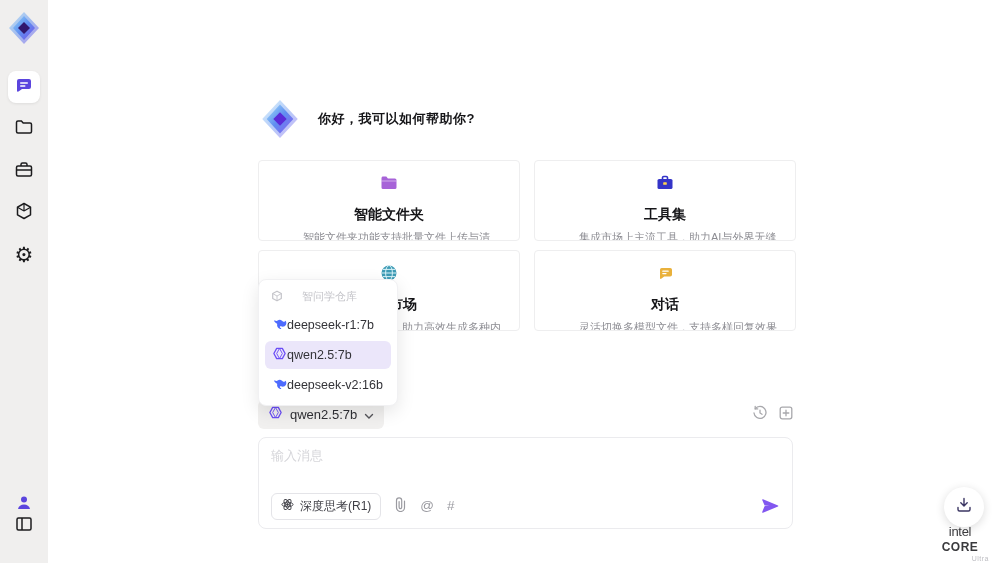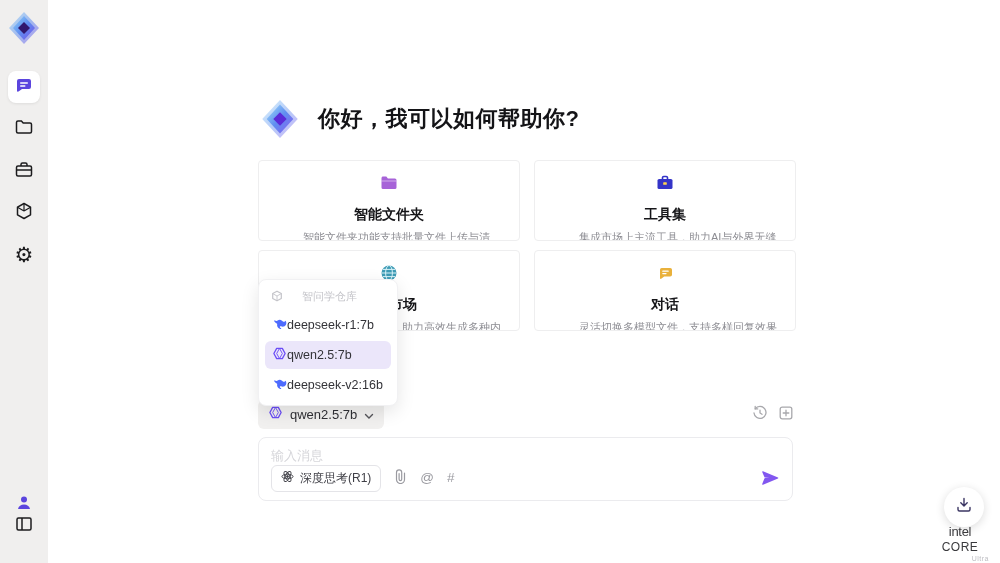--- a/index.html
+++ b/index.html
@@ -14,21 +14,21 @@
               display:flex; align-items:center; justify-content:center; cursor:pointer; }
   .nav-item.selected { background:#ffffff; box-shadow:0 1px 3px rgba(0,0,0,.08); }
   .nav-chat { top:71px; } .nav-folder { top:113px; } .nav-brief { top:156px; }
   .nav-cube { top:197px; } .nav-gear { top:238px; }
   .nav-user { top:489px; } .nav-panel { top:510px; }
   .gear-glyph { font-size:21px; color:#1c1c1e; line-height:1; }
 
   
   .greeting { position:absolute; left:260px; top:99px; display:flex; align-items:center; gap:18px; }
   .greet-logo { width:40px; height:40px; }
-  .greet-text { font-size:22px; font-weight:bold; color:#141417; letter-spacing:.5px; }
+  .greet-text { font-size:13px; font-weight:bold; color:#141417; letter-spacing:.5px; }
 
   
   .cards { position:absolute; left:258px; top:160px; width:538px;
            display:grid; grid-template-columns:262px 262px; grid-column-gap:14px; grid-row-gap:9px; }
   .card { height:81px; background:#fff; border:1px solid #eeeeef; border-radius:4px;
           padding:13px 16px; cursor:pointer; overflow:hidden; }
   .card-head { display:flex; align-items:center; gap:10px;flex-direction:column; }
   .card-head svg { flex:0 0 auto; }
   .card-title { font-size:14px; font-weight:bold; color:#161619; }
   .card-desc { margin-left:28px; margin-top:5px; font-size:11px; line-height:1.55; color:#8d8d93; }
@@ -44,40 +44,40 @@
   .dd-item.selected { background:#ebe6fa; }
 
   
   .model-pill { position:absolute; left:258px; top:400px; display:inline-flex; align-items:center;
                 gap:7px; padding:5px 10px; background:#f1f0ef; border-radius:6px; cursor:pointer; }
   .model-pill .label { font-size:13px; color:#2f2f34; }
   .row-icons { position:absolute; left:752px; top:405px; display:flex; gap:10px; }
   .row-icons .ib { width:16px; height:16px; cursor:pointer; }
 
   
-  .composer { position:absolute; left:258px; top:437px; width:535px; height:64px;
+  .composer { position:absolute; left:258px; top:437px; width:535px; height:92px;
               border:1px solid #ebebee; border-radius:8px; background:#fff; }
   .composer textarea { position:absolute; left:12px; top:9px; width:500px; height:40px;
               border:none; outline:none; resize:none; font-family:inherit; font-size:13px; color:#333; }
   .composer textarea::placeholder { color:#d6d6da; }
   .comp-bar { position:absolute; left:12px; right:12px; bottom:9px; height:26px;
               display:flex; align-items:center; gap:13px; }
   .deep-pill { display:inline-flex; align-items:center; gap:6px; padding:4px 9px;
                border:1px solid #e4e4e8; border-radius:6px; font-size:12px; color:#3f3f46; cursor:pointer;justify-content:flex-end; }
   .tool-glyph { font-size:13.5px; color:#9a9aa0; cursor:pointer; line-height:1; }
   .send-btn { margin-left:auto; cursor:pointer; width:20px; height:20px; }
 
   
   .fab { position:absolute; left:944px; top:487px; width:40px; height:40px; border-radius:50%;
          background:#fff; box-shadow:0 2px 10px rgba(0,0,0,.14); display:flex; align-items:center;
          justify-content:center; cursor:pointer; }
   .intel { position:absolute; left:931px; top:524px; width:58px; text-align:center; }
   .intel-line { font-size:13px; color:#3a3a3d; }
   .intel-line .i { font-weight:normal; letter-spacing:-.3px; }
-  .intel-line .c { font-weight:400; letter-spacing:.5px; text-transform:uppercase; font-size:12px; }
+  .intel-line .c { font-weight:700; letter-spacing:.5px; text-transform:uppercase; font-size:12px; }
   .intel-sub { font-size:7px; color:#bdbdc2; text-align:right; margin-top:1px; letter-spacing:.5px; }
 </style>
 </head>
 <body>
 
 <div class="app">
 
   <aside class="sidebar">
     <div class="side-logo">
       <svg width="36" height="36" viewBox="0 0 36 36">

